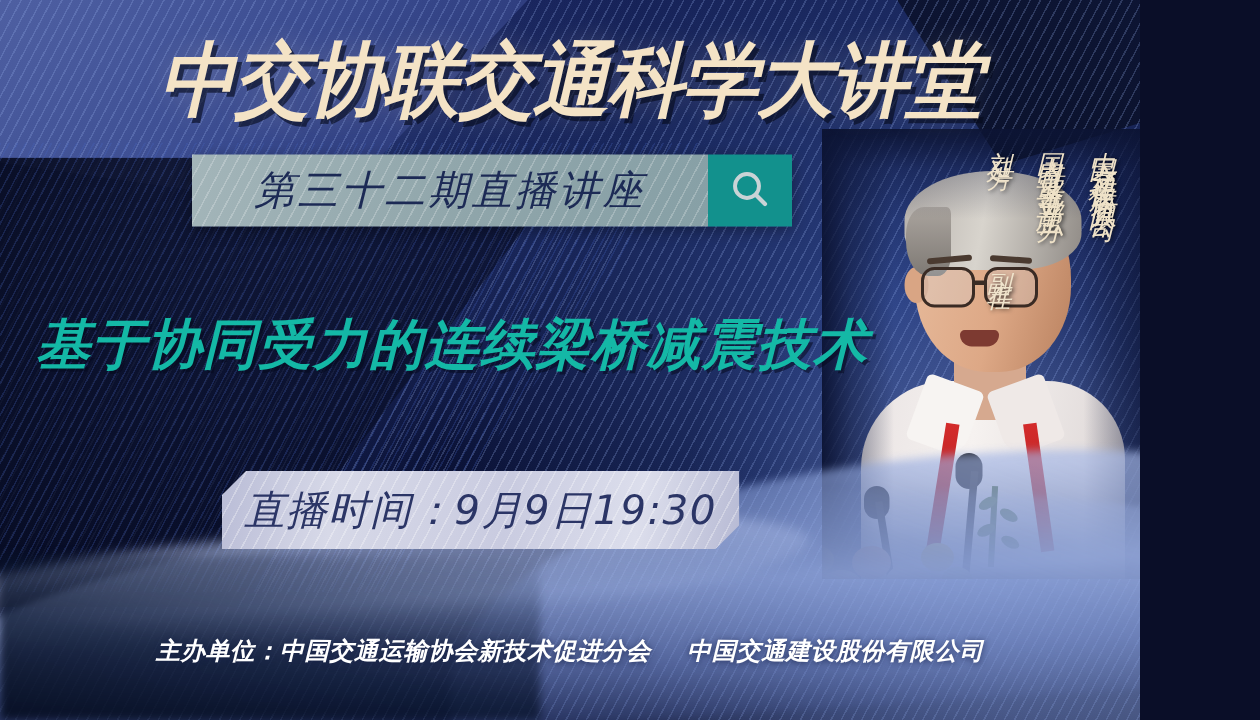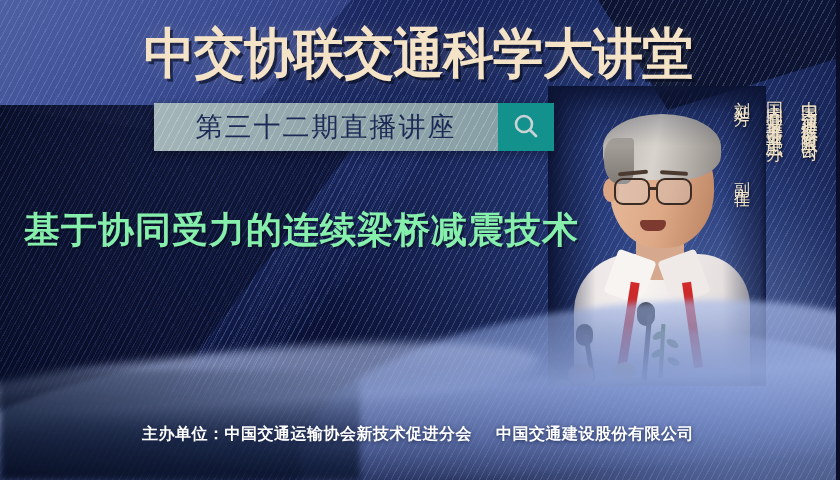--- a/index.html
+++ b/index.html
@@ -1,23 +1,24 @@
 <!DOCTYPE html>
 <html><head>
 <meta charset="utf-8">
 <style>
   html,body{margin:0;padding:0;background:#0a0e28;}
   *{box-sizing:border-box;}
 
   .poster{
     position:relative;
-    width:836px;height:480px;
+    width:760px;height:480px;
     overflow:hidden;
     font-family:"Liberation Sans","DejaVu Sans",sans-serif;
     background:#0b1030;
+    font-style:italic;
   }
 
   
   .bg-base{
     position:absolute;inset:0;
     background:
       radial-gradient(circle at 78% 42%, #2a3f80 0%, rgba(22,34,88,0) 48%),
       radial-gradient(circle at 12% 8%, #33478c 0%, rgba(18,28,74,0) 42%),
       linear-gradient(165deg,#16205a 0%,#101a49 28%,#0a1134 60%,#070c27 100%);
   }
@@ -206,21 +207,21 @@
     font-size:54px;font-weight:bold;
     letter-spacing:-1px;
     color:#f4e3c6;
     text-shadow:3px 3px 0 rgba(5,9,28,.62), 0 0 18px rgba(244,227,198,.18);
     transform:scaleX(.94);
     white-space:nowrap;
   }
 
   
   .sub-bar{
-    position:absolute;left:154px;top:103px;
+    position:absolute;left:128px;top:103px;
     height:48px;width:400px;
     display:flex;align-items:stretch;
     box-shadow:0 2px 10px rgba(0,0,0,.35);
   }
   .sub-bar-text{
     flex:1;
     background:linear-gradient(100deg,#9fb2b6 0%,#90a6ab 55%,#879fa5 100%);
     background-image:
       repeating-linear-gradient(118deg,rgba(255,255,255,.22) 0px,rgba(255,255,255,.22) 1px,rgba(255,255,255,0) 1px,rgba(255,255,255,0) 7px),
       linear-gradient(100deg,#a3b5b9 0%,#8fa5aa 55%,#87a0a6 100%);
@@ -234,21 +235,21 @@
     background:#12918d;
     display:flex;align-items:center;justify-content:center;
   }
   .sub-bar-icon svg{display:block;}
 
   
   .topic{
     position:absolute;left:24px;top:206px;
     font-family:"DejaVu Sans","Liberation Sans",sans-serif;
     font-size:36px;font-weight:bold;
-    color:#86efac;
+    color:#14b8a6;
     letter-spacing:1px;
     text-shadow:2px 2px 0 rgba(6,10,30,.55);
     white-space:nowrap;
   }
 
   
   .time-badge{
     position:absolute;left:148px;top:314px;
     width:345px;height:52px;
     display:flex;align-items:center;justify-content:center;
@@ -358,20 +359,23 @@
     <div class="sub-bar-icon">
       <svg width="30" height="30" viewBox="0 0 30 30">
         <circle cx="13" cy="12" r="8" fill="none" stroke="#c9d3d6" stroke-width="2.6"></circle>
         <line x1="19" y1="18" x2="25" y2="24" stroke="#c9d3d6" stroke-width="2.8" stroke-linecap="round"></line>
       </svg>
     </div>
   </div>
 
   <div class="topic">基于协同受力的连续梁桥减震技术</div>
 
+  <div class="time-badge">
+    <span>直播时间：9月9日19:30</span>
+  </div>
 
   <div class="vert-block">
     <div class="vcol org">中国交通建设股份有限公司</div>
     <div class="vcol dept">国内直营业务事业部总工办</div>
     <div class="vcol person">
       <span>刘延芳</span>
       <span style="display:inline-block;height:18px;"></span>
       <span>副主任</span>
     </div>
   </div>

